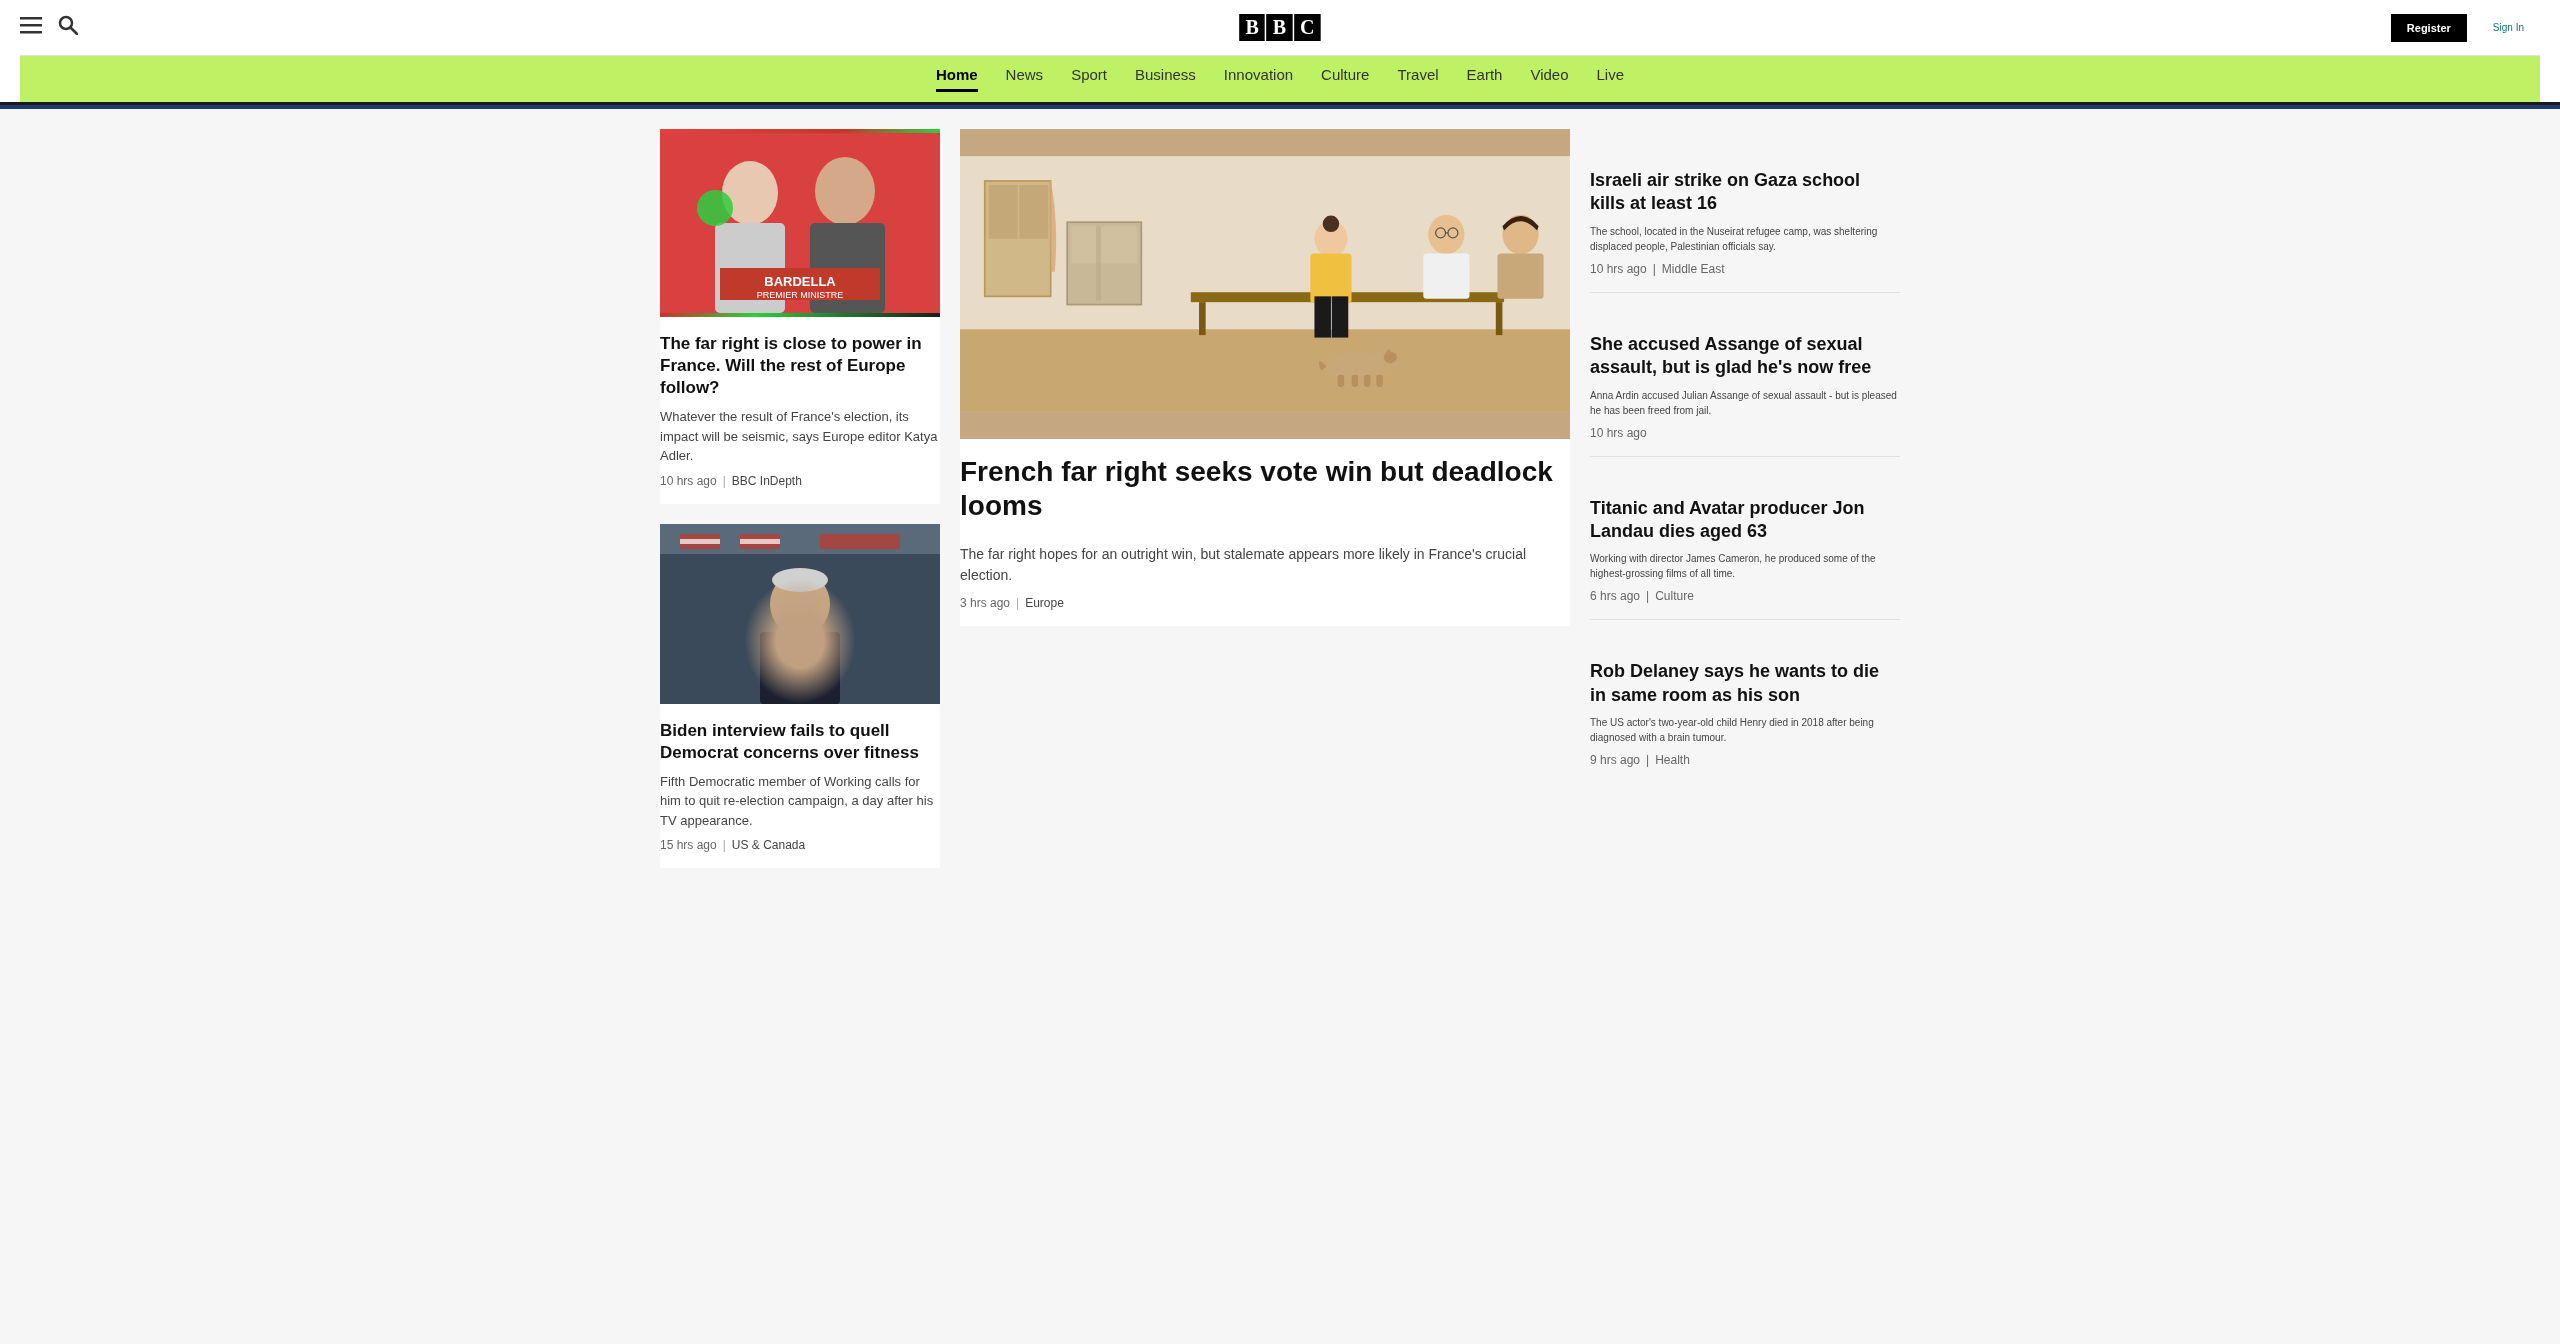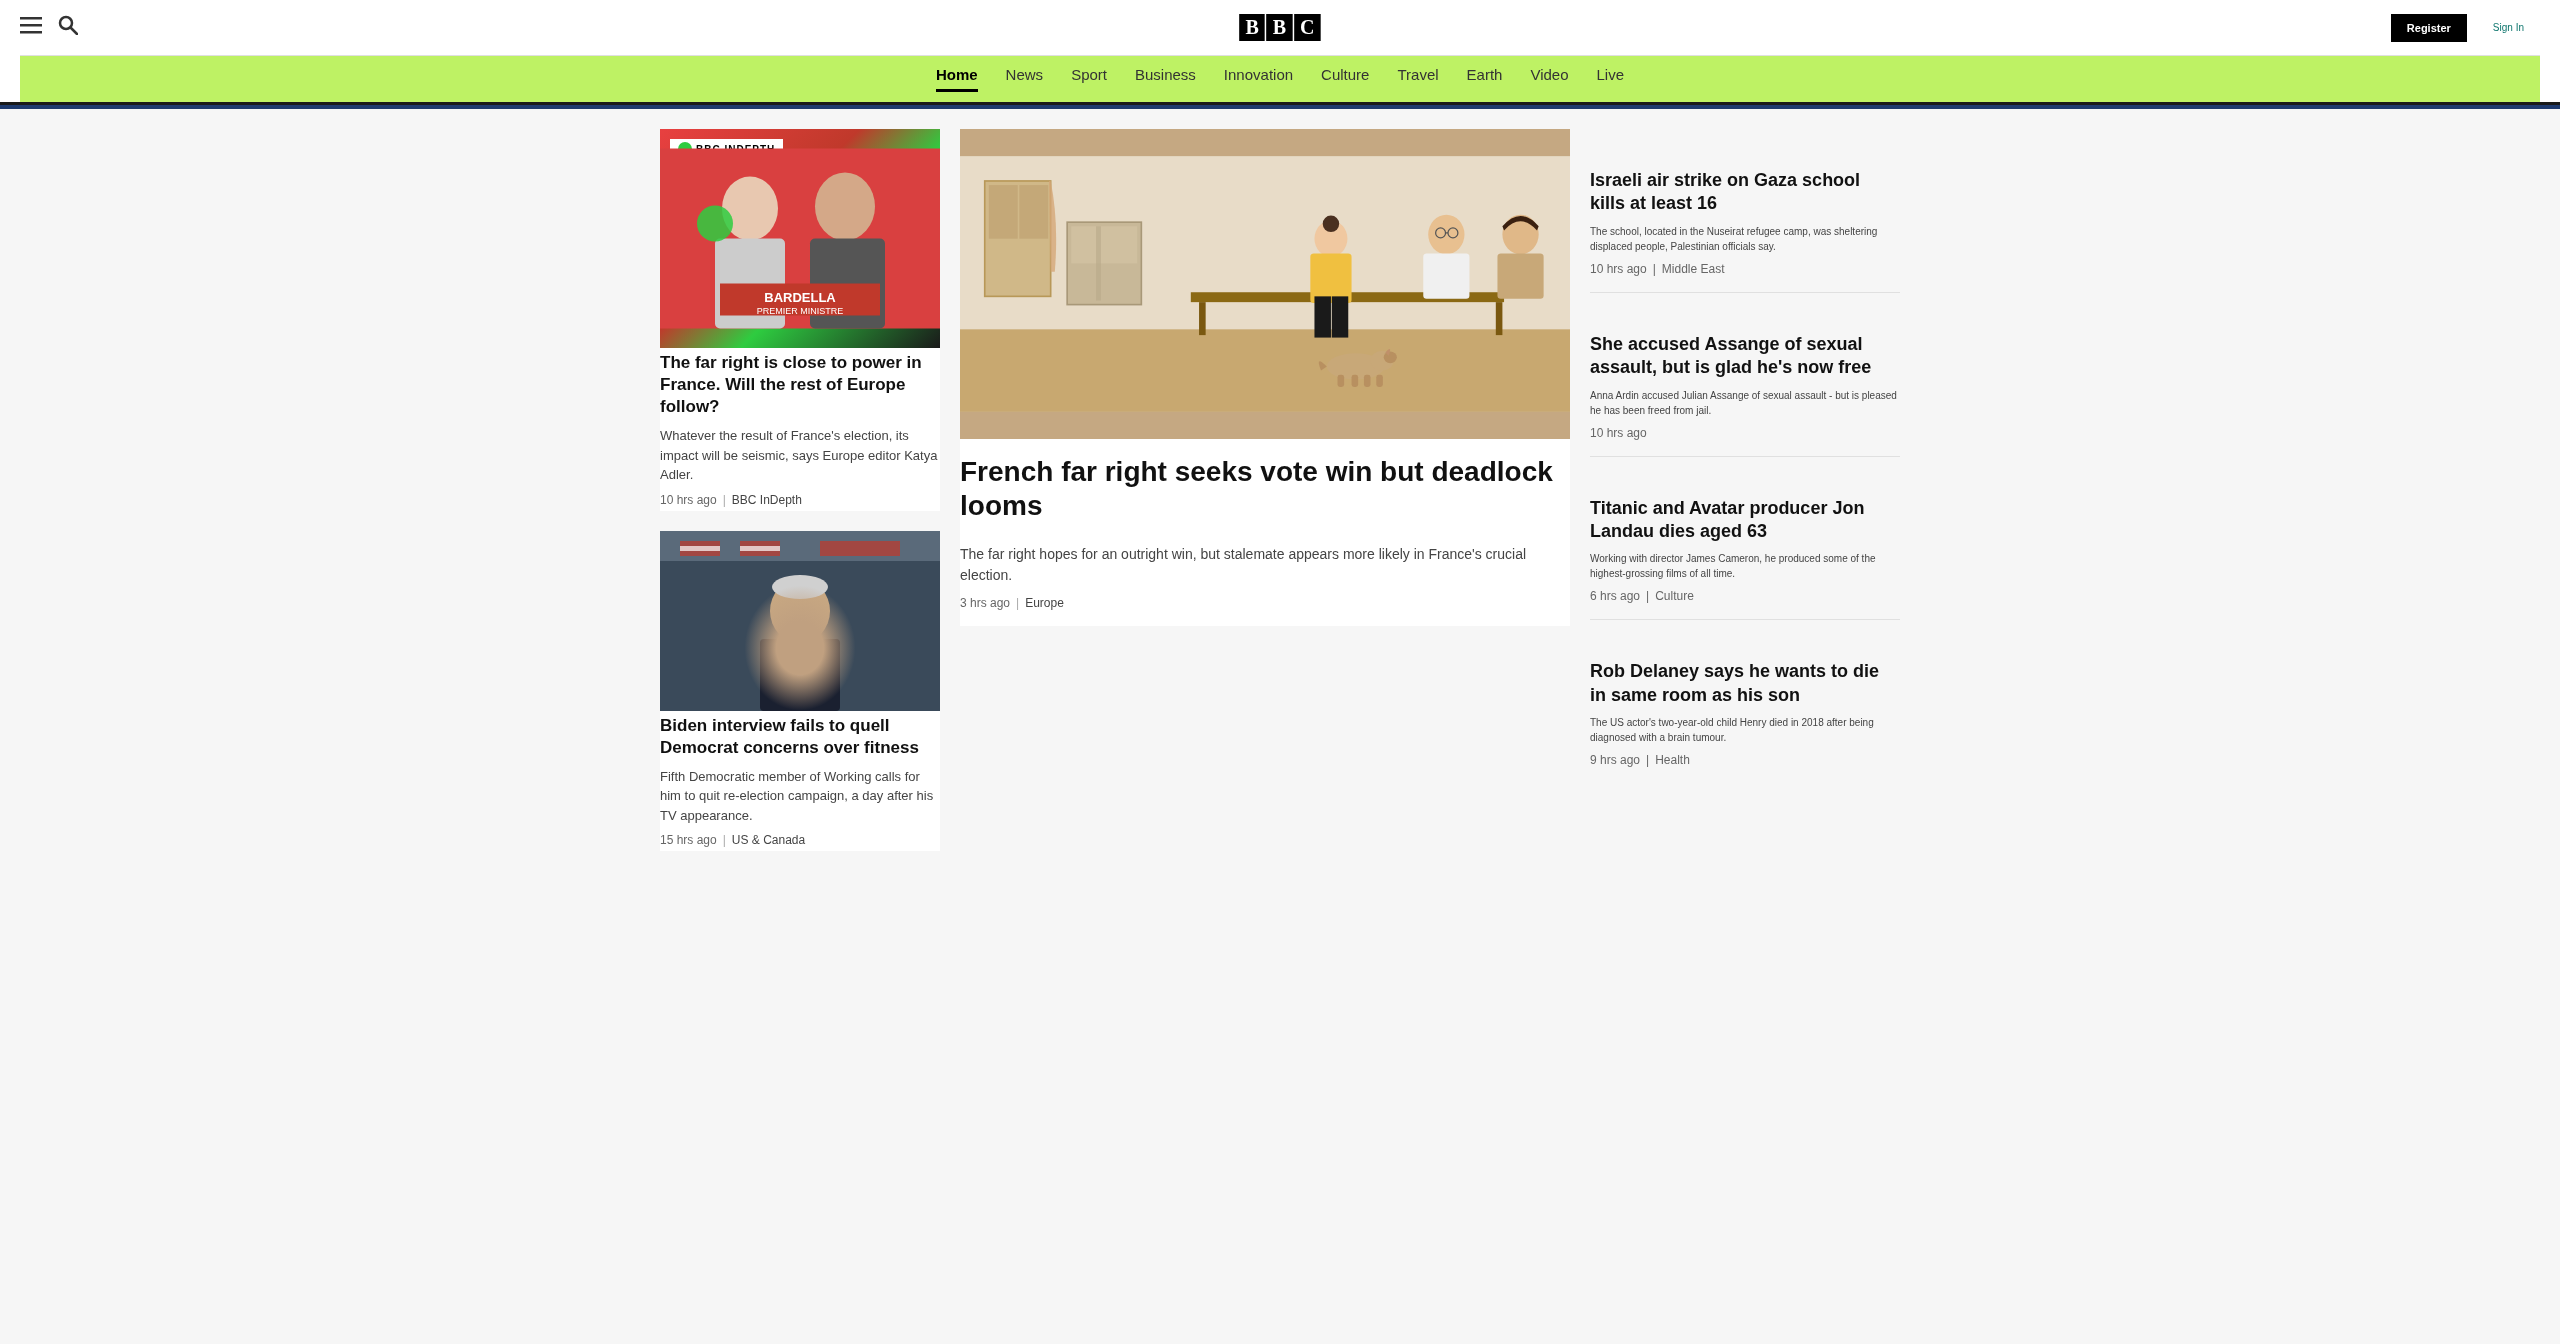--- a/index.html
+++ b/index.html
@@ -114,21 +114,21 @@
       width: 310px;
       flex-shrink: 0;
     }
 
     
     .card {
       background: #fff;
       margin-bottom: 20px;
     }
     .card-body {
-      padding: 4px 0;
+      padding: 16px 0;
     }
     .card-title {
       font-size: 17px;
       font-weight: bold;
       line-height: 1.3;
       color: #111;
       margin-bottom: 8px;
     }
     .card-desc {
       font-size: 13px;
@@ -206,21 +206,21 @@
       font-size: 12px;
       color: #666;
       display: flex;
       gap: 6px;
       align-items: center;
     }
 
     
     .img-bardella {
       width: 100%;
-      height: 219px;
+      height: 188px;
       background: linear-gradient(135deg, #e84040 0%, #c0392b 40%, #2ecc40 60%, #1a1a1a 100%);
       position: relative;
       display: flex;
       align-items: center;
       justify-content: center;
       overflow: hidden;
     }
     .bbc-indepth-badge {
       position: absolute;
       top: 10px;

